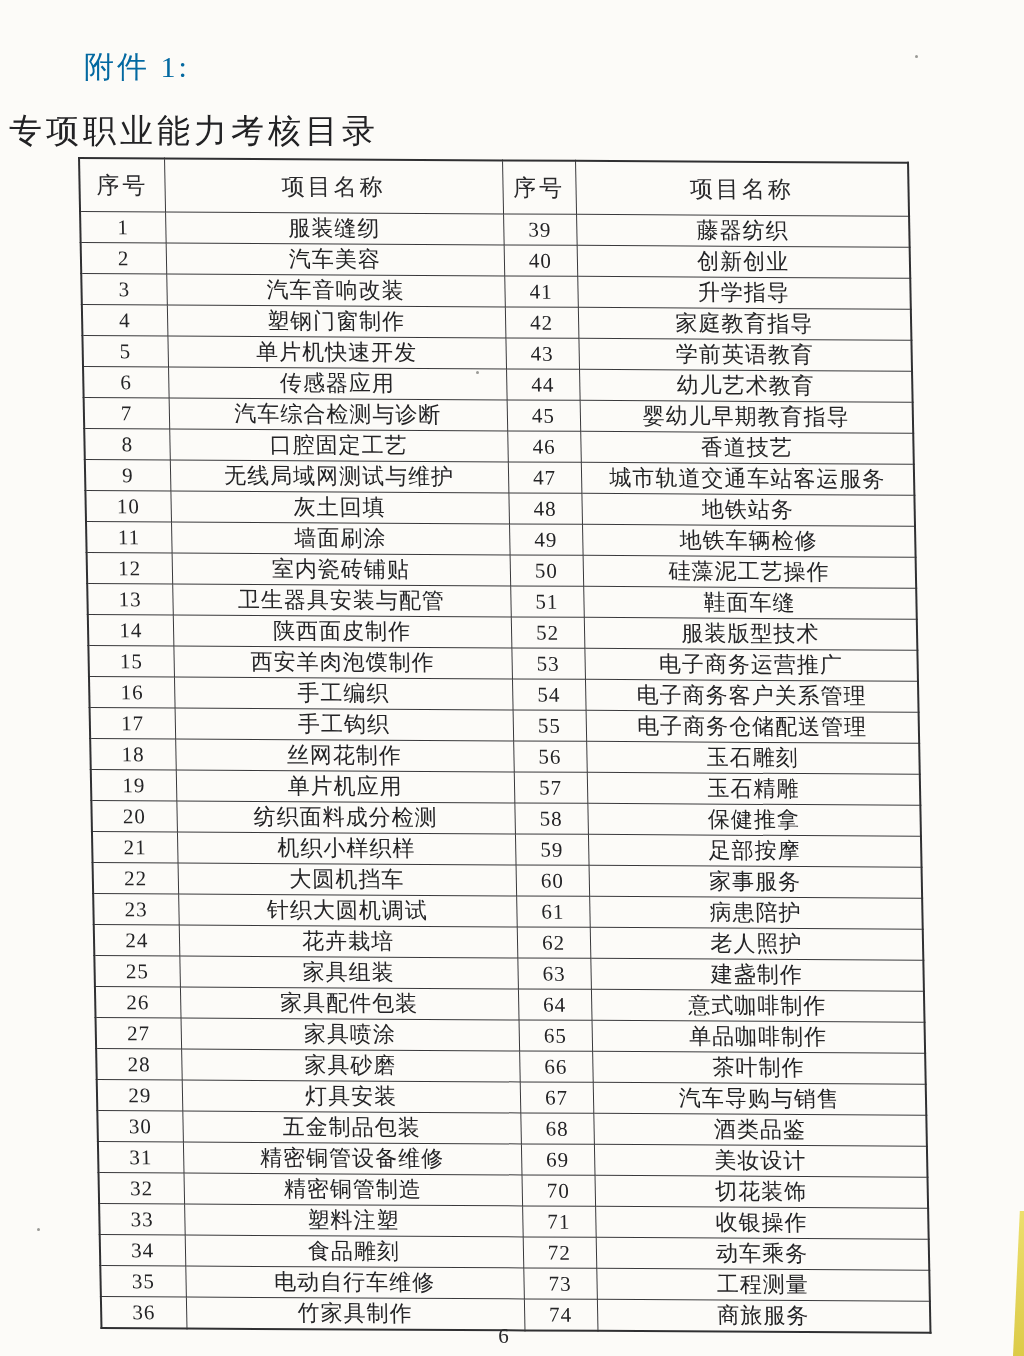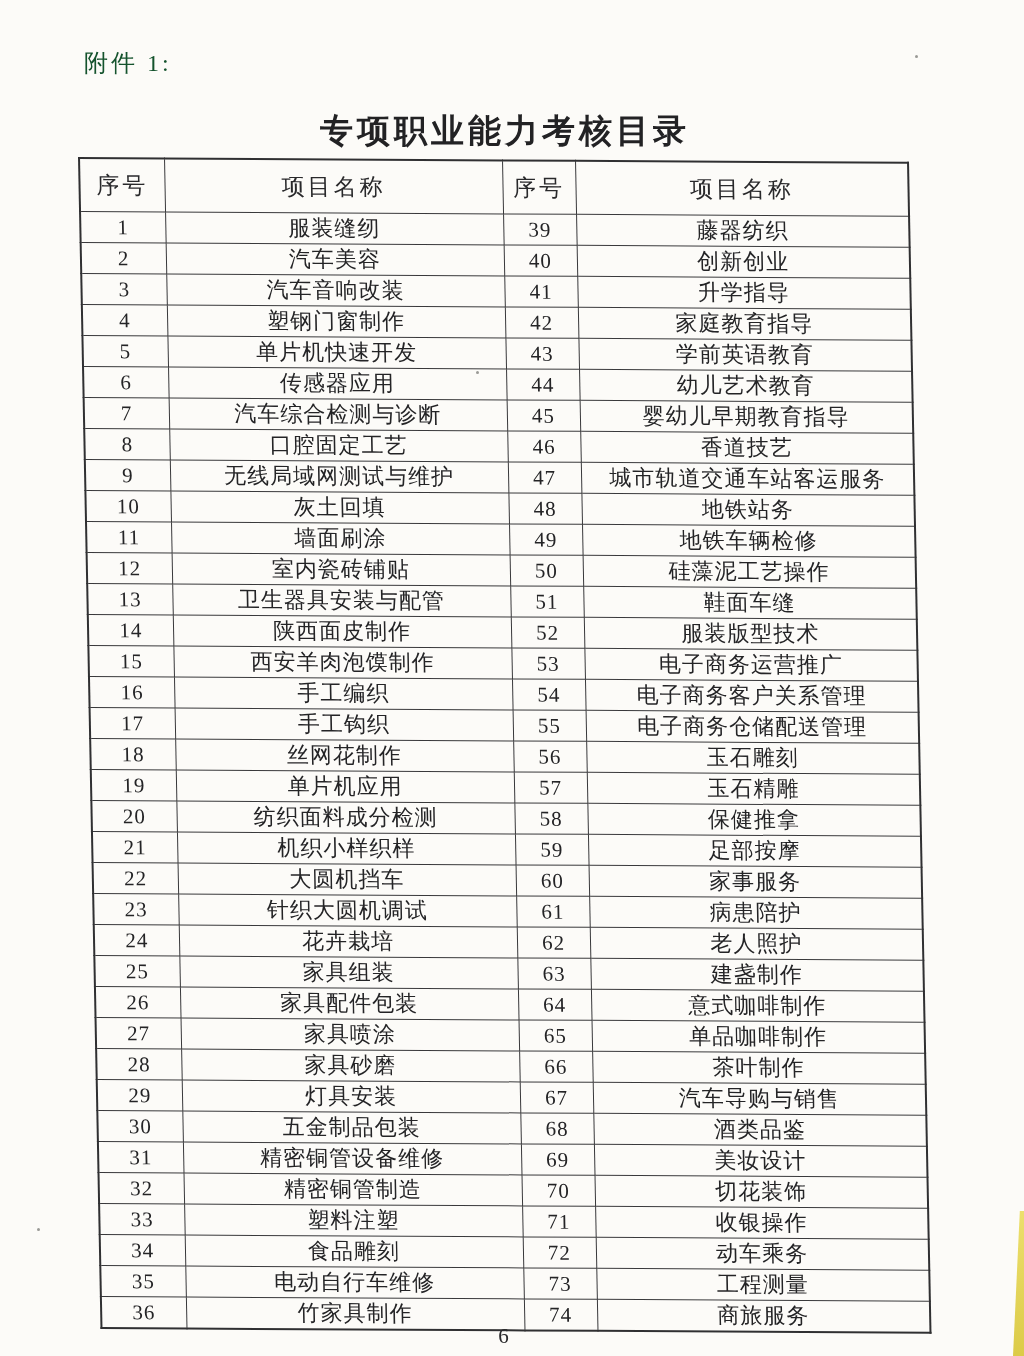--- a/index.html
+++ b/index.html
@@ -13,35 +13,36 @@
     height: 1356px;
     margin: 0 auto;
     background: #fcfbf8;
     overflow: hidden;
     color: #1e1e20;
   }
   .attachment-label {
     position: absolute;
     left: 84px;
     top: 47px;
-    font-size: 24px;
+    font-size: 30px;
     letter-spacing: 3px;
-    color: #14532d;
+    color: #0369a1;
     white-space: nowrap;
   }
   .doc-title {
     position: absolute;
     left: 0;
     top: 109px;
     width: 1010px;
-    text-align: center;
+    text-align: left;
     font-size: 33px;
-    font-weight: 700;
+    font-weight: 400;
     letter-spacing: 4px;
     color: #222224;
+    padding-left: 9px;
   }
   table.catalog {
     position: absolute;
     left: 78px;
     top: 157px;
     width: 829px;
     border-collapse: collapse;
     table-layout: fixed;
     transform: skew(1.1deg, 0.33deg);
     transform-origin: 0 0;

